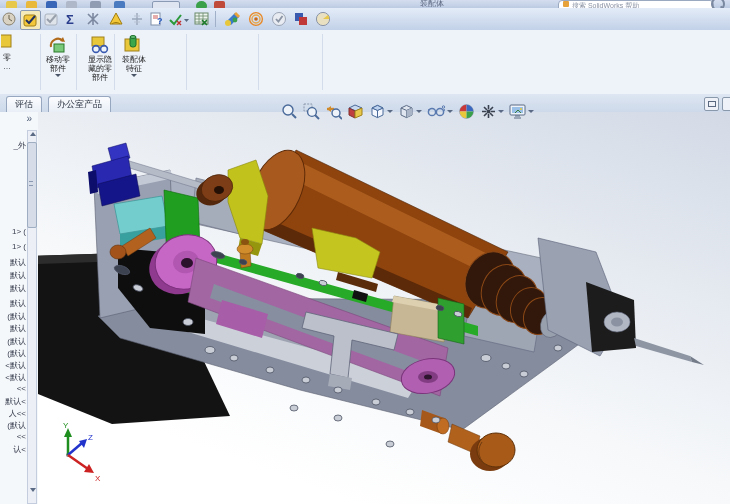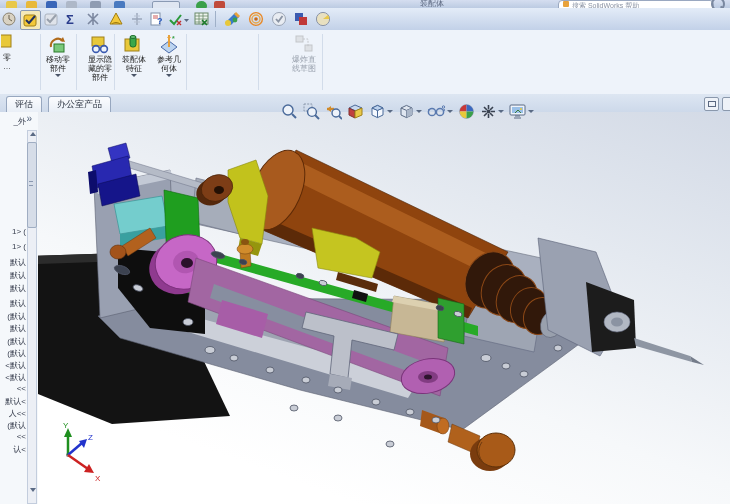--- a/index.html
+++ b/index.html
@@ -238,59 +238,39 @@
     <svg class="ric" width="22" height="22">
         <rect x="2" y="6" width="14" height="12" fill="#e8c83a" stroke="#a08018"></rect>
         <rect x="7" y="3" width="6" height="11" rx="2.5" fill="#3aa84a" stroke="#1a6a2a"></rect>
         <ellipse cx="10" cy="4" rx="3" ry="1.4" fill="#6ac87a" stroke="#1a6a2a"></ellipse>
       </svg>
     <span class="rl">装配体</span>
     <span class="rl">特征</span>
     <div class="dd"></div>
   </div>
 
-  <div class="rbtn" style="left:152px;width:34px">
-    <svg class="ric" width="22" height="22">
-        <path d="M3 14l8-6 8 6-8 6z" fill="#bcd4f0" stroke="#4a6aa8"></path>
-        <path d="M11 2v12" stroke="#e8a23c" stroke-width="2"></path>
-        <path d="M11 2l-2 3h4z" fill="#e8a23c"></path>
-        <text x="14" y="8" font-size="7" fill="#3aa04a" font-weight="bold">*</text>
-      </svg>
-    <span class="rl">参考几</span>
-    <span class="rl">何体</span>
-    <div class="dd"></div>
-  </div>
-
-
-
-
-  <div class="rbtn disabled" style="left:288px;width:32px">
-    <svg class="ric" width="22" height="22">
-        <rect x="3" y="3" width="7" height="6" fill="#c8ccd4" stroke="#8a92a0"></rect>
-        <rect x="12" y="12" width="7" height="6" fill="#c8ccd4" stroke="#8a92a0"></rect>
-        <path d="M10 6h5v8" fill="none" stroke="#8a92a0" stroke-dasharray="2 1.4"></path>
-      </svg>
-    <span class="rl">爆炸直</span>
-    <span class="rl">线草图</span>
-  </div>
+
+
+
+
 
 </div>
 
 <div class="abs tabstrip">
   <div class="tab" style="left:6px"><span>评估</span></div>
   <div class="tab" style="left:48px"><span>办公室产品</span></div>
   <div class="winbtn" style="left:704px">
       <i></i>
     </div>
   <div class="winbtn" style="left:722px;width:8px"></div>
 </div>
 
 <div class="abs leftpanel">
   <span class="chev">»</span>
-  <span class="treeitem" style="top:4px">_外</span>
+  <span class="treeitem" style="top:28px">_外</span>
   <span class="treeitem" style="top:115px">1&gt; (</span>
   <span class="treeitem" style="top:130px">1&gt; (</span>
   <span class="treeitem" style="top:145px">默认</span>
   <span class="treeitem" style="top:158px">默认</span>
   <span class="treeitem" style="top:171px">默认</span>
   <span class="treeitem" style="top:186px">默认</span>
   <span class="treeitem" style="top:199px">(默认</span>
   <span class="treeitem" style="top:211px">默认</span>
   <span class="treeitem" style="top:224px">(默认</span>
   <span class="treeitem" style="top:236px">(默认</span>

